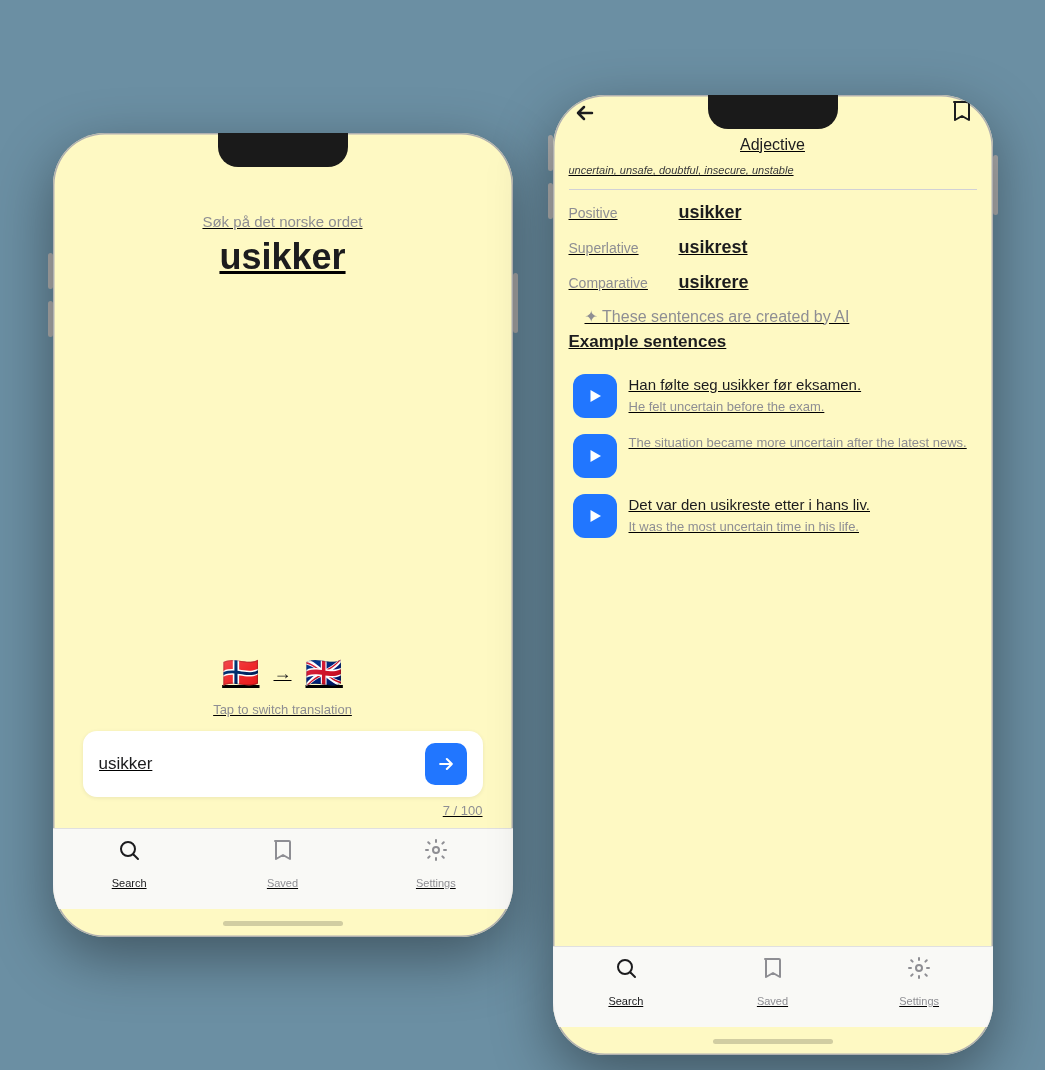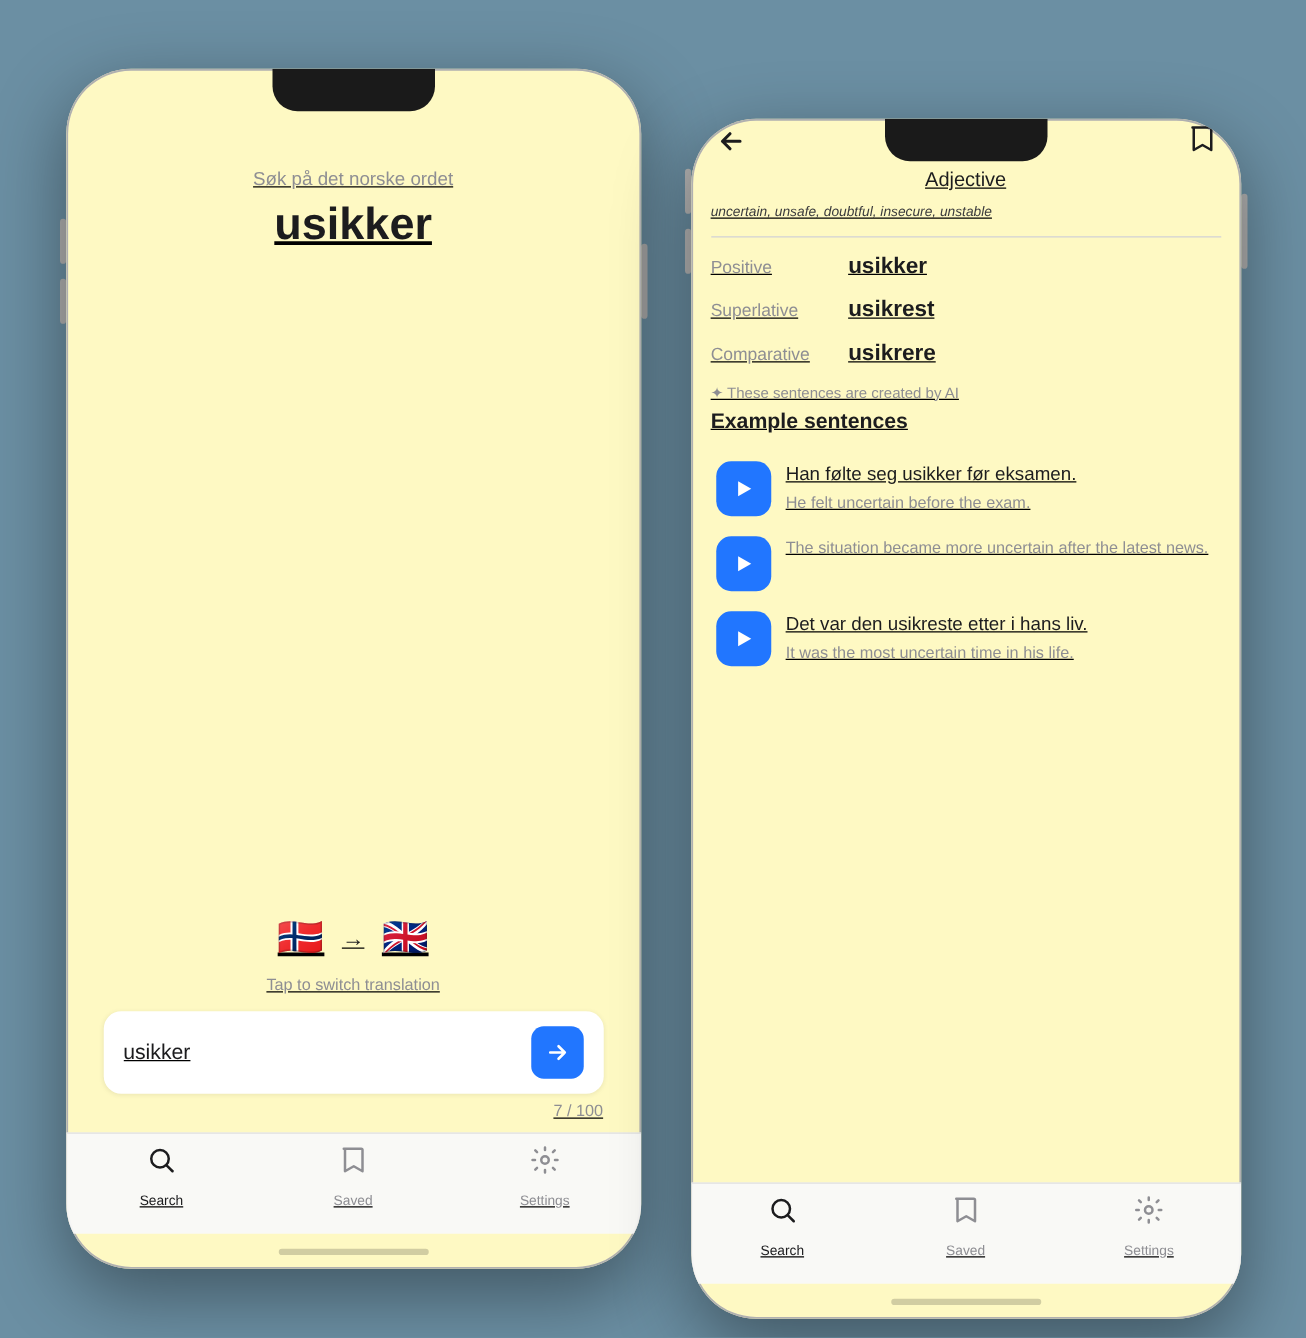--- a/index.html
+++ b/index.html
@@ -23,21 +23,21 @@
       position: relative;
       box-shadow: 0 20px 60px rgba(0,0,0,0.4), inset 0 0 0 1.5px #b0b0b0;
       overflow: hidden;
       display: flex;
       flex-direction: row;
       text-decoration: underline;
     }
 
     .phone-left {
       width: 460px;
-      height: 960px;
+      height: 804px;
     }
 
     .phone-right {
       width: 440px;
       height: 960px;
       margin-top: 80px;
     }
 
     
     .notch {
@@ -262,26 +262,27 @@
       flex-shrink: 0;
     }
 
     .inflection-value {
       font-size: 18px;
       font-weight: 600;
       color: #1c1c1e;
     }
 
     .ai-note {
-      font-size: 12px;
+      font-size: 16px;
       color: #8e8e93;
       margin-bottom: 6px;
       display: flex;
       align-items: flex-end;
       gap: 4px;
+      margin-left: 16px;
     }
 
     .section-title {
       font-size: 17px;
       font-weight: 700;
       color: #1c1c1e;
       margin-bottom: 12px;
     }
 
     .example-item {

